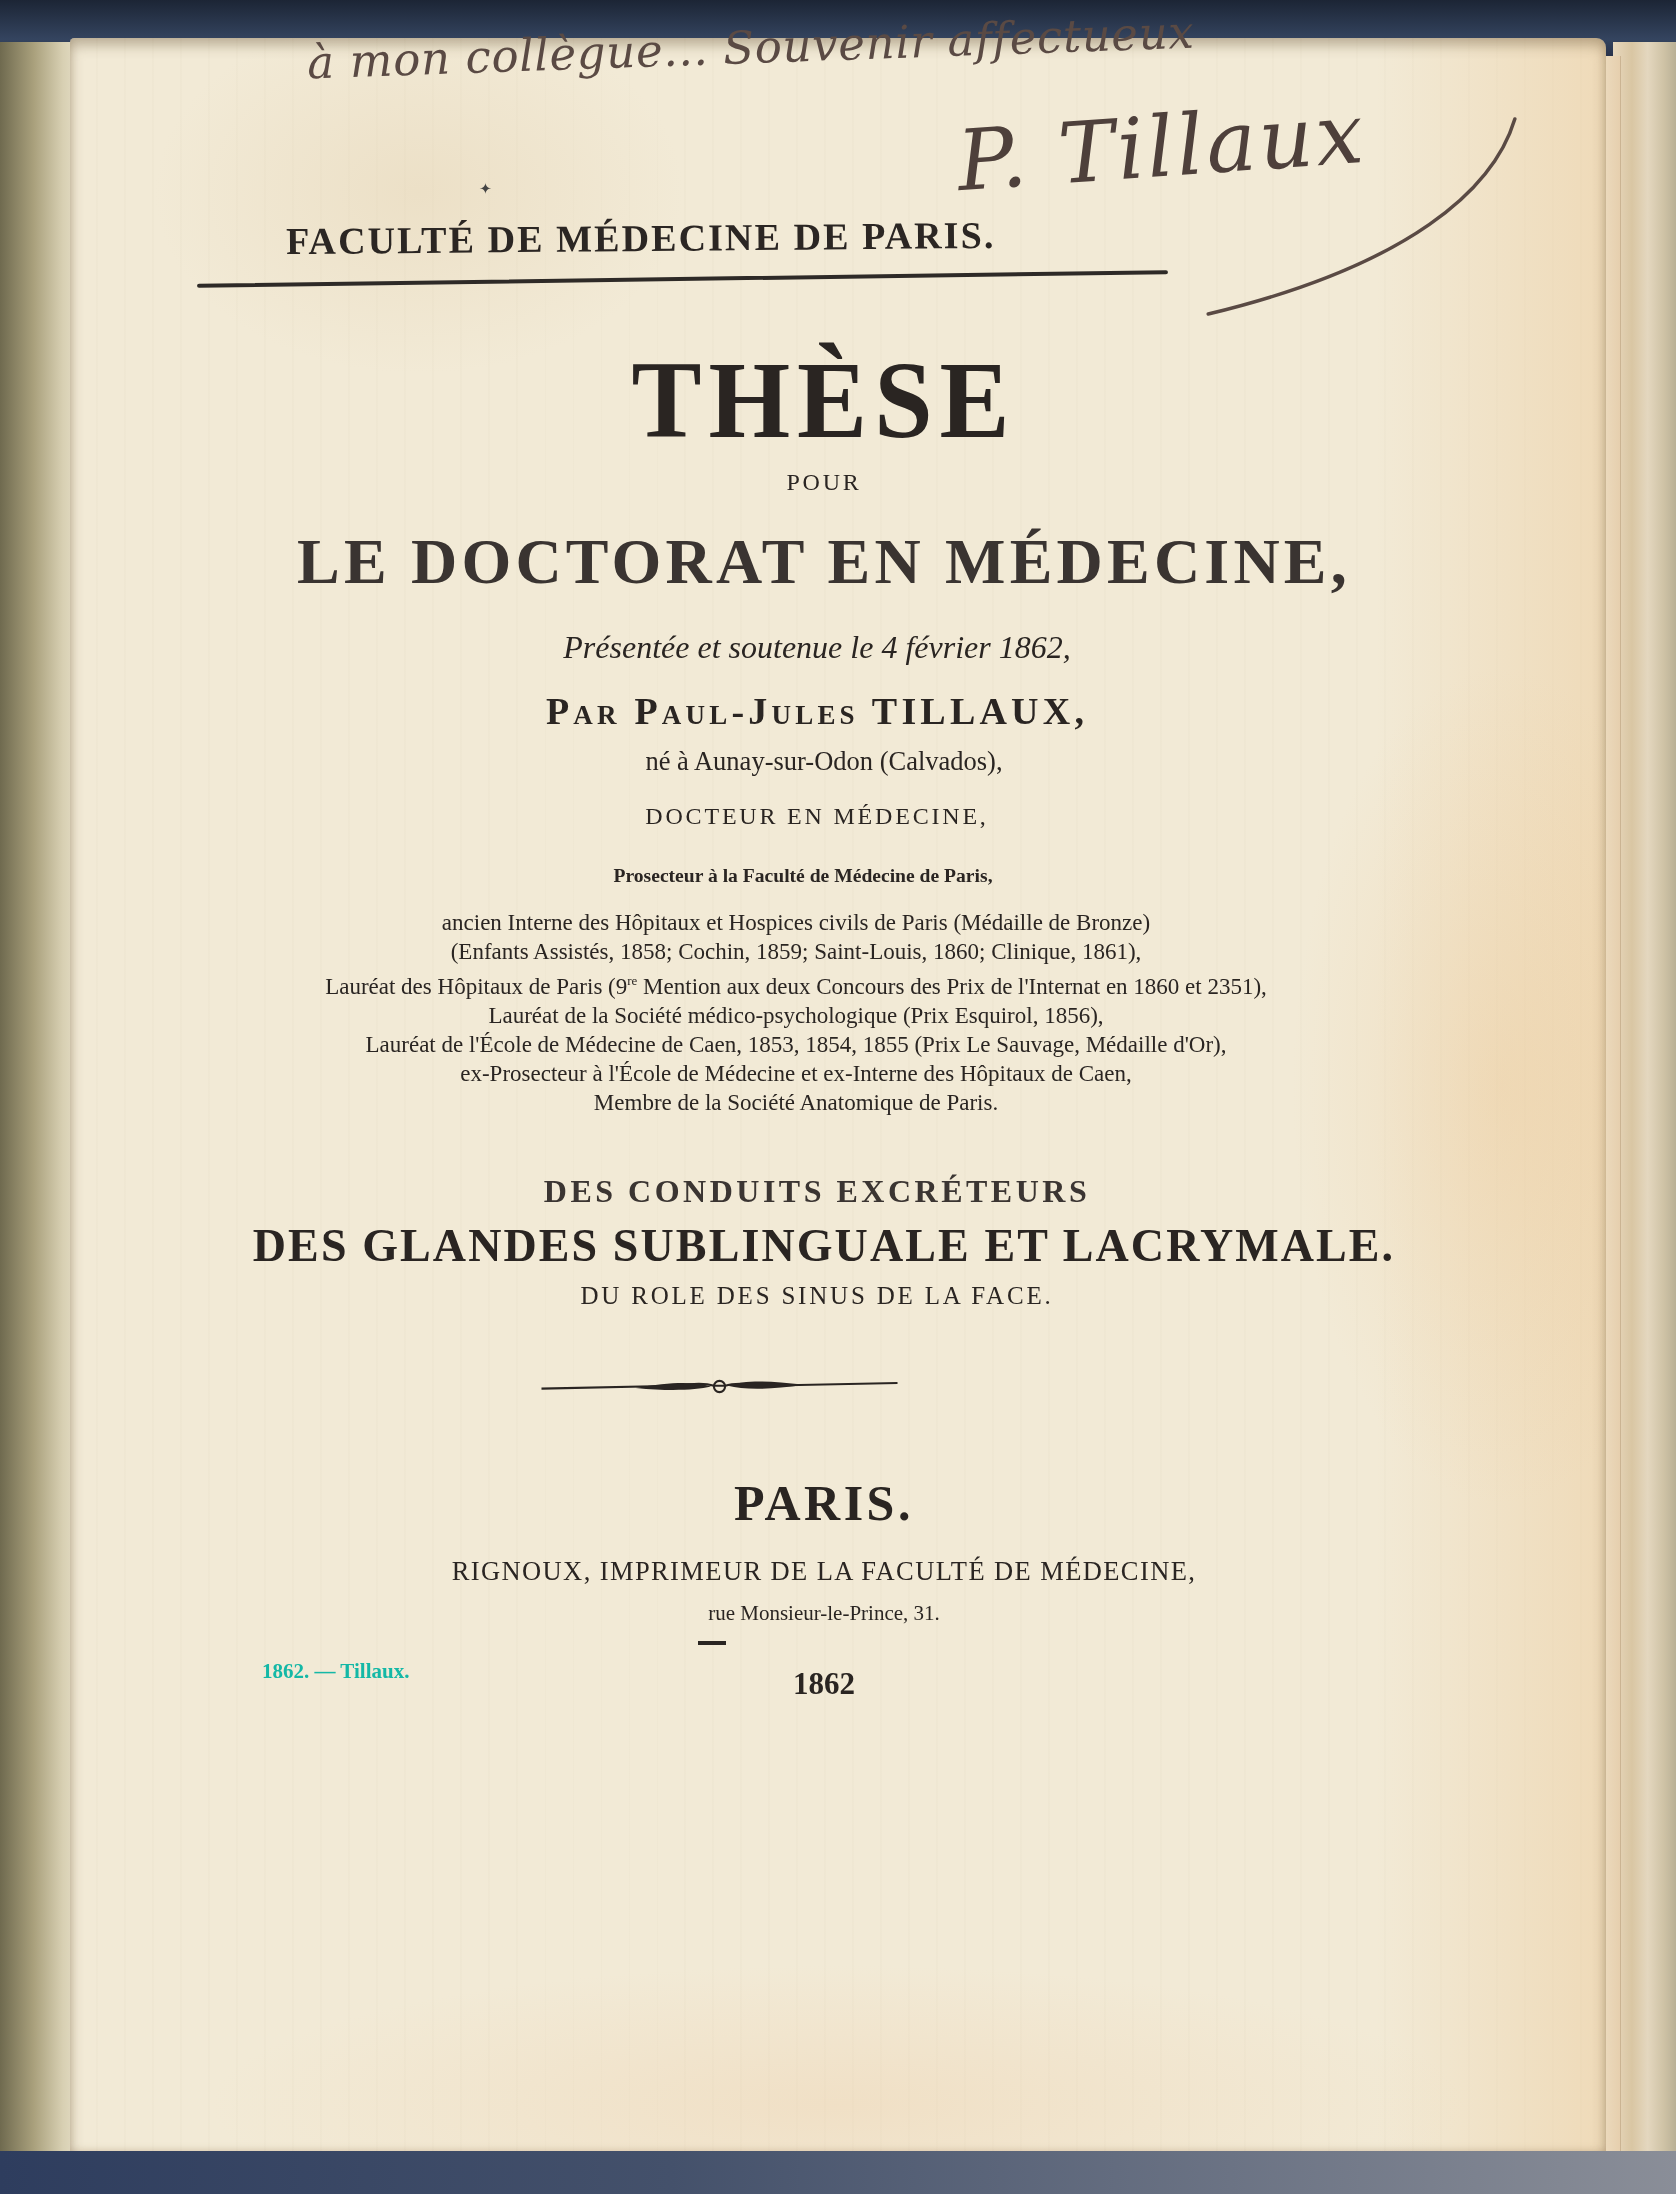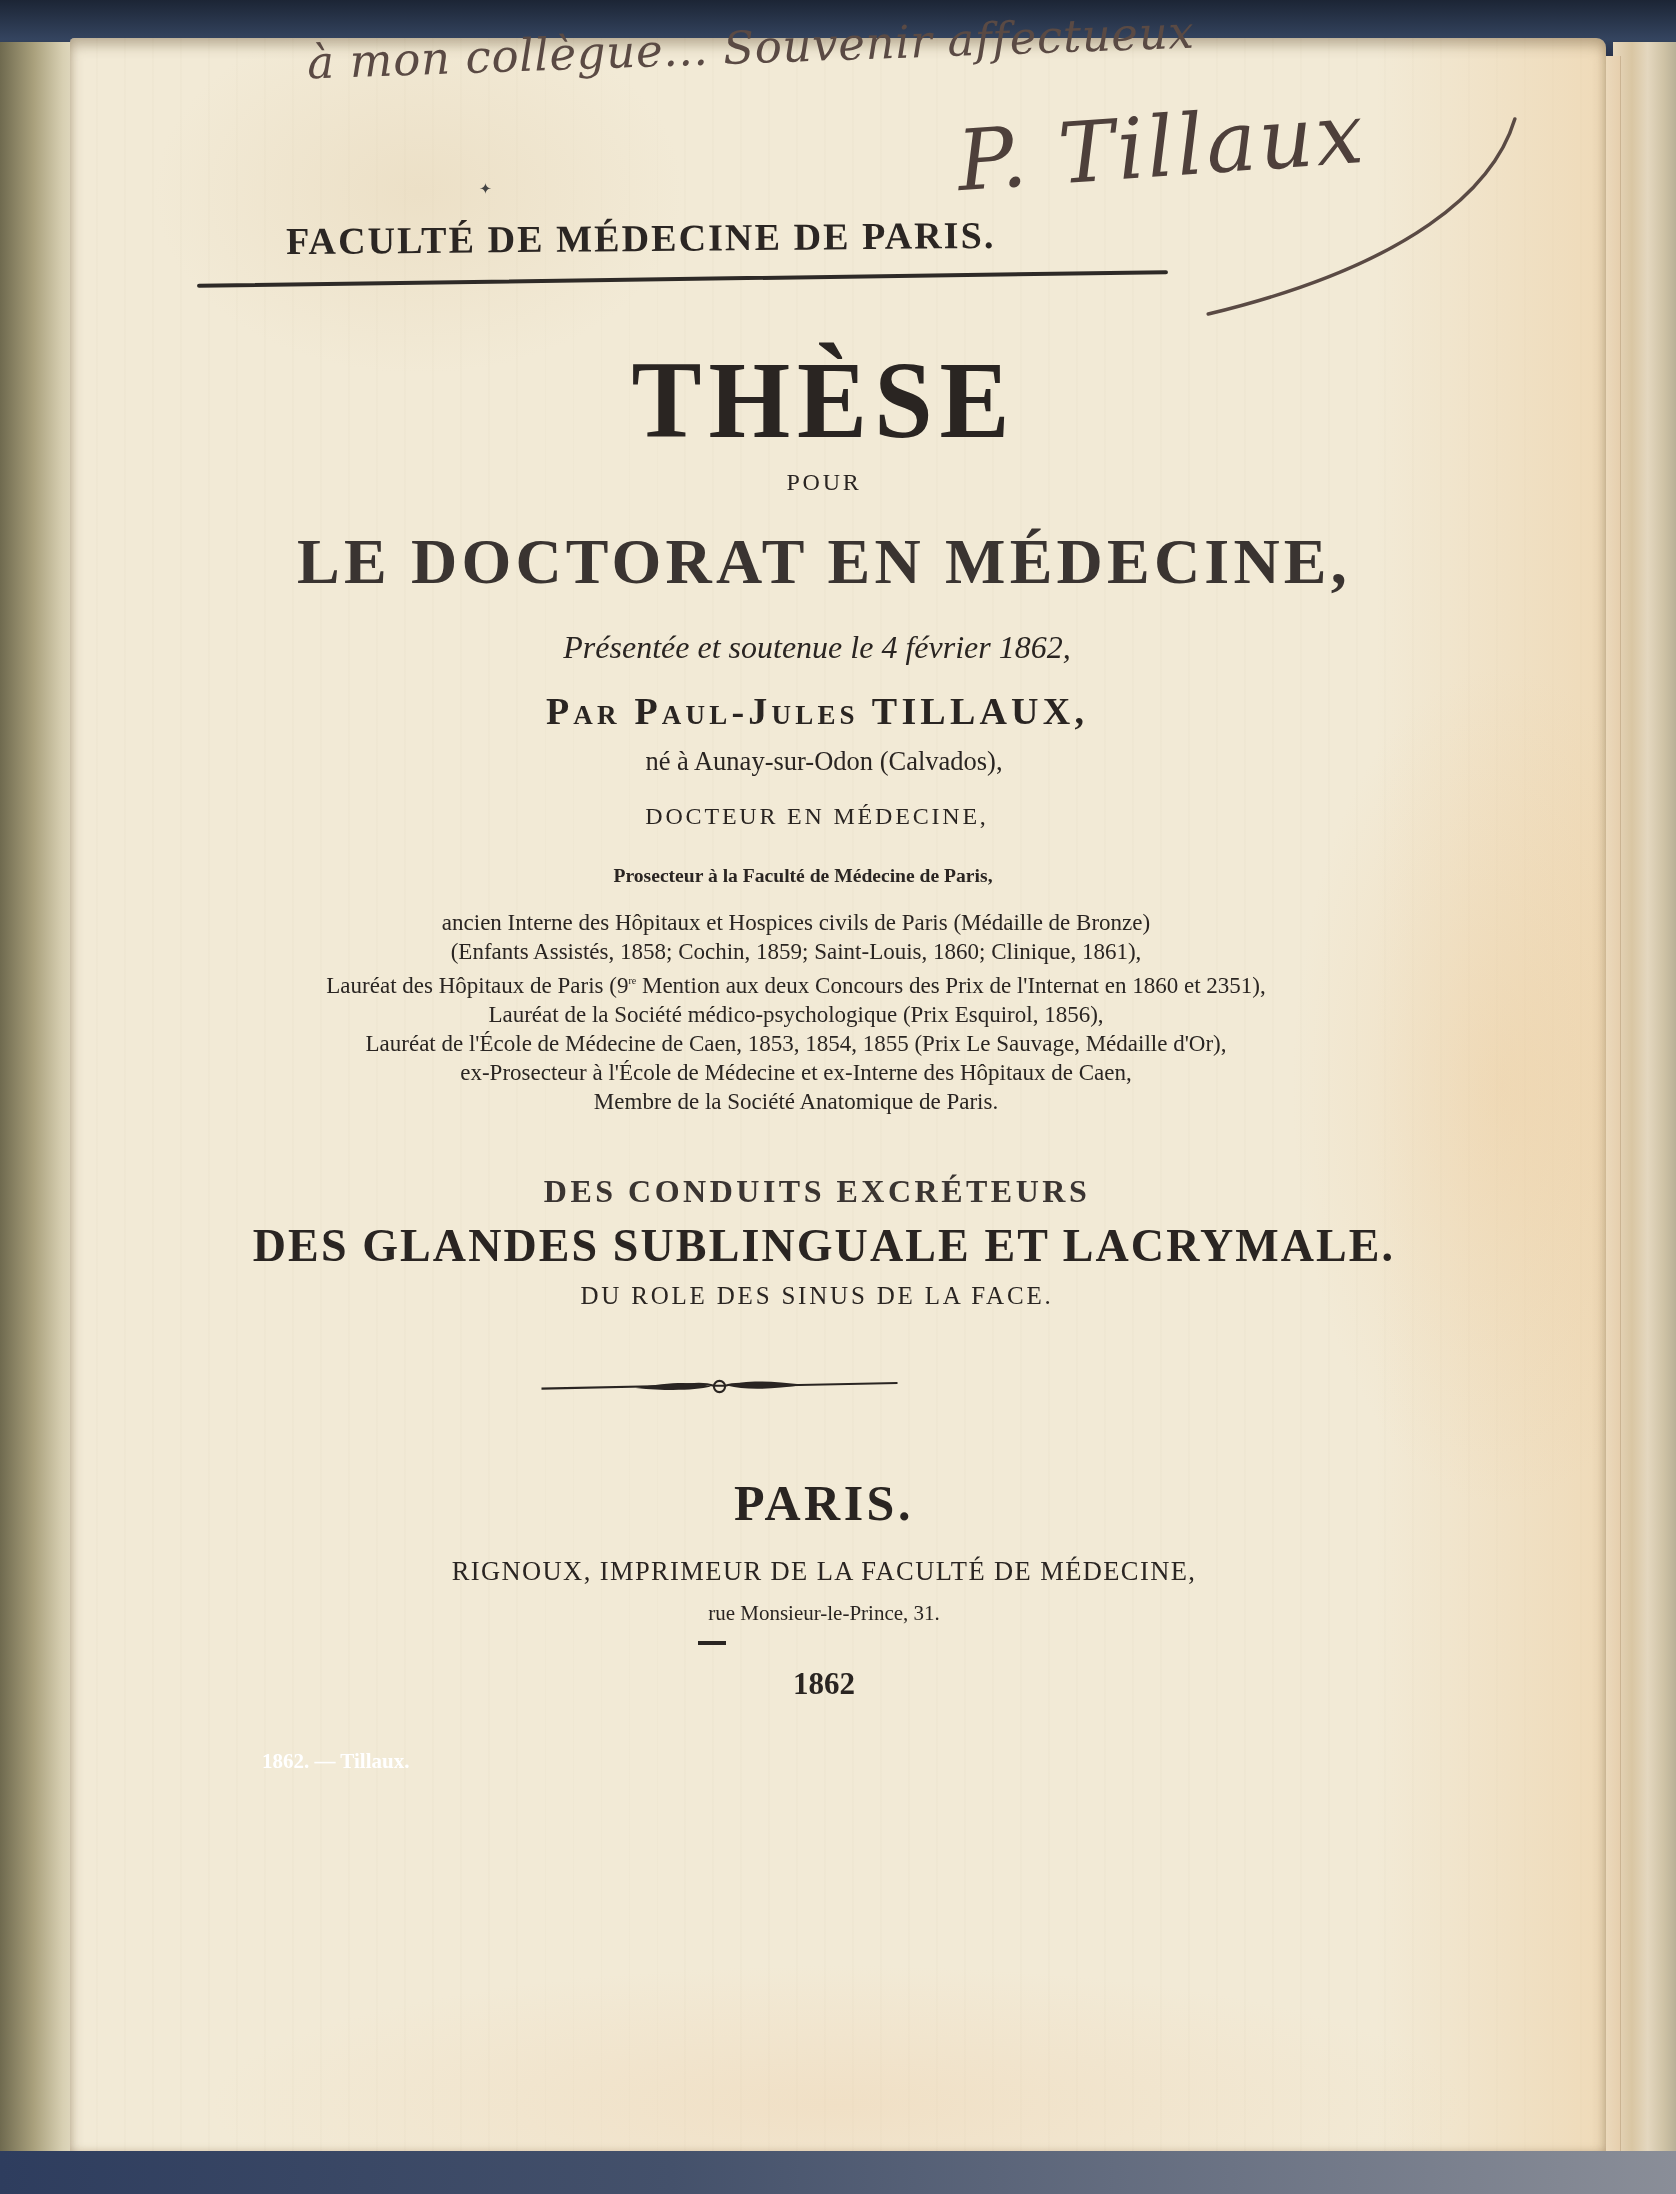--- a/index.html
+++ b/index.html
@@ -79,34 +79,34 @@
   .these { top:339px; font-size:105px; font-weight:bold; letter-spacing:7px; left:-14px; transform:scaleY(1.05); }
   .pour { top:469px; font-size:24px; letter-spacing:2.8px; left:-14px; }
   .doctorat { top:525px; font-size:64px; letter-spacing:4.2px; left:-14px; font-weight:bold; color:#3a3431; }
   .presentee { top:629px; font-size:32px; font-style:italic; left:-21px; }
   .par { top:689px; font-size:38px; font-weight:bold; letter-spacing:4.2px; left:-21px; font-variant:small-caps; }
   .ne { top:746px; font-size:26.5px; left:-14px; }
   .docteur { top:803px; font-size:24px; letter-spacing:2.8px; left:-21px; }
   .prosecteur { top:865px; font-size:19.6px; font-weight:bold; left:-35px; }
   .honors { top:908px; left:-42px; font-size:23px; line-height:29px; }
   .honors div { white-space:nowrap; }
-  .sup { font-size:10px; vertical-align:super; }
+  .sup { font-size:13px; vertical-align:super; }
 
   .conduits { top:1173px; font-size:32px; letter-spacing:3.5px; left:-21px; font-weight:bold; color:#3b3532; }
   .glandes { top:1219px; font-size:46px; font-weight:bold; letter-spacing:2.1px; left:-14px; }
   .role { top:1282px; font-size:25px; letter-spacing:2.8px; left:-21px; }
 
   .ornament { position:absolute; left:538px; top:1376px; }
 
   .paris { top:1474px; font-size:50px; font-weight:bold; letter-spacing:3.5px; left:-14px; }
   .rignoux { top:1556px; font-size:26.5px; letter-spacing:1.4px; left:-14px; }
   .rue { top:1601px; font-size:21px; left:-14px; }
   .dash { position:absolute; left:698px; top:1641px; width:28px; height:3.5px; background:#2a2522; }
   .year { top:1666px; font-size:31px; font-weight:bold; left:-14px; }
-  .sig-mark { position:absolute; left:262px; top:1749px; font-size:21px; font-weight:bold; color:#ffffff; }
+  .sig-mark { position:absolute; left:262px; top:1659px; font-size:21px; font-weight:bold; color:#14b8a6; }
 </style>
 </head>
 <body>
 
 <div class="bed-top"></div>
 <div class="gutter"></div>
 <div class="page-stack"></div>
 <div class="page-stack-edge"></div>
 <div class="page"></div>
 <div class="page-foxing"></div>

